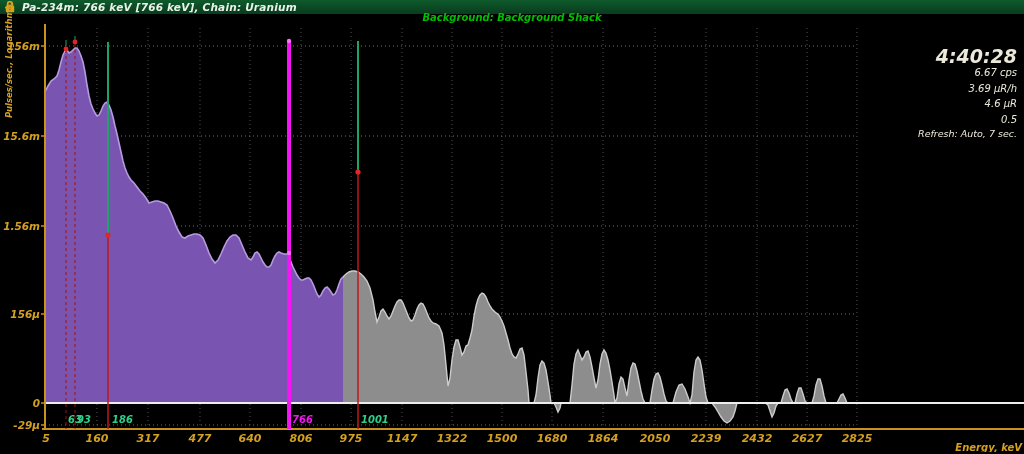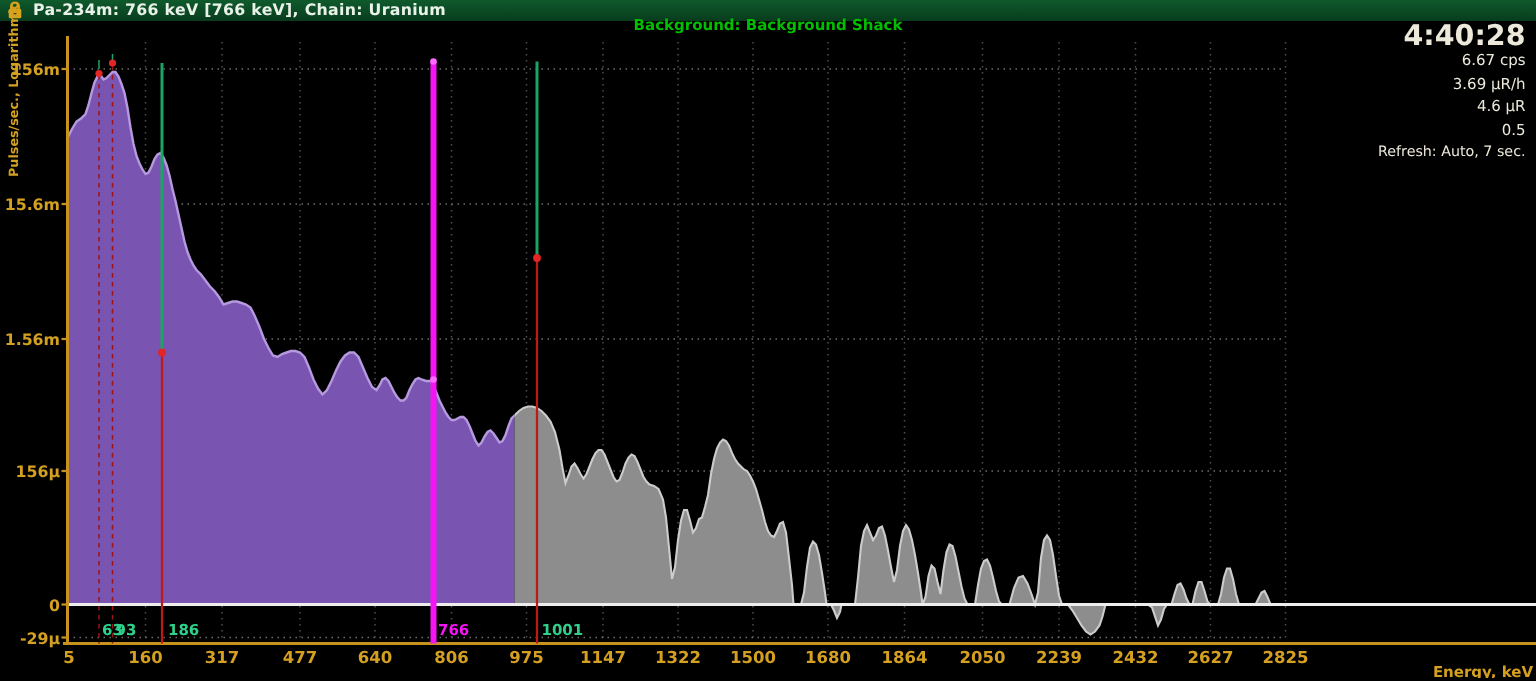--- a/index.html
+++ b/index.html
@@ -1,26 +1,26 @@
 <!DOCTYPE html>
 <html><head>
 <meta charset="utf-8">
 <style>
   html,body{margin:0;padding:0;background:#000;}
   .stage{position:relative;width:1024px;height:452px;background:#000;overflow:hidden;
-         font-family:"DejaVu Sans",sans-serif;}
+         font-family:"DejaVu Sans",sans-serif;font-style:italic;}
   .titlebar{position:absolute;top:0;left:0;width:1024px;height:14px;
             background:linear-gradient(to bottom,#0f5a2c,#083c1d);
             display:flex;align-items:center;box-sizing:border-box;padding-left:5px;}
   .lock{width:10px;height:12px;margin-right:7px;flex:0 0 auto;}
   .title{color:#e9f2e9;font-size:10.5px;font-weight:bold;white-space:nowrap;letter-spacing:.2px;}
   .bg-label{position:absolute;top:13px;left:0;width:1024px;text-align:center;
             color:#00be00;font-size:10px;font-weight:bold;line-height:10px;z-index:4;}
   .stats{position:absolute;top:16px;right:7px;text-align:right;color:#ece8da;z-index:5;}
-  .clock{font-size:19px;font-weight:bold;line-height:17px;}
+  .clock{font-size:19px;font-weight:bold;line-height:17px;margin-top:32px;}
   .stat-line{font-size:10px;line-height:15.5px;}
   .refresh{font-size:9.5px;line-height:14px;}
   #chart{position:absolute;top:0;left:0;z-index:1;}
   #chart text{font-family:"DejaVu Sans",sans-serif;}
   .tkx{font-size:11px;font-weight:bold;}
   .tky{font-size:10.5px;font-weight:bold;}
   .mklbl{font-size:10px;font-weight:bold;}
   .axlbl{font-size:10px;font-weight:bold;}
   .ylbl{font-size:8.5px;font-weight:bold;}
 </style>

